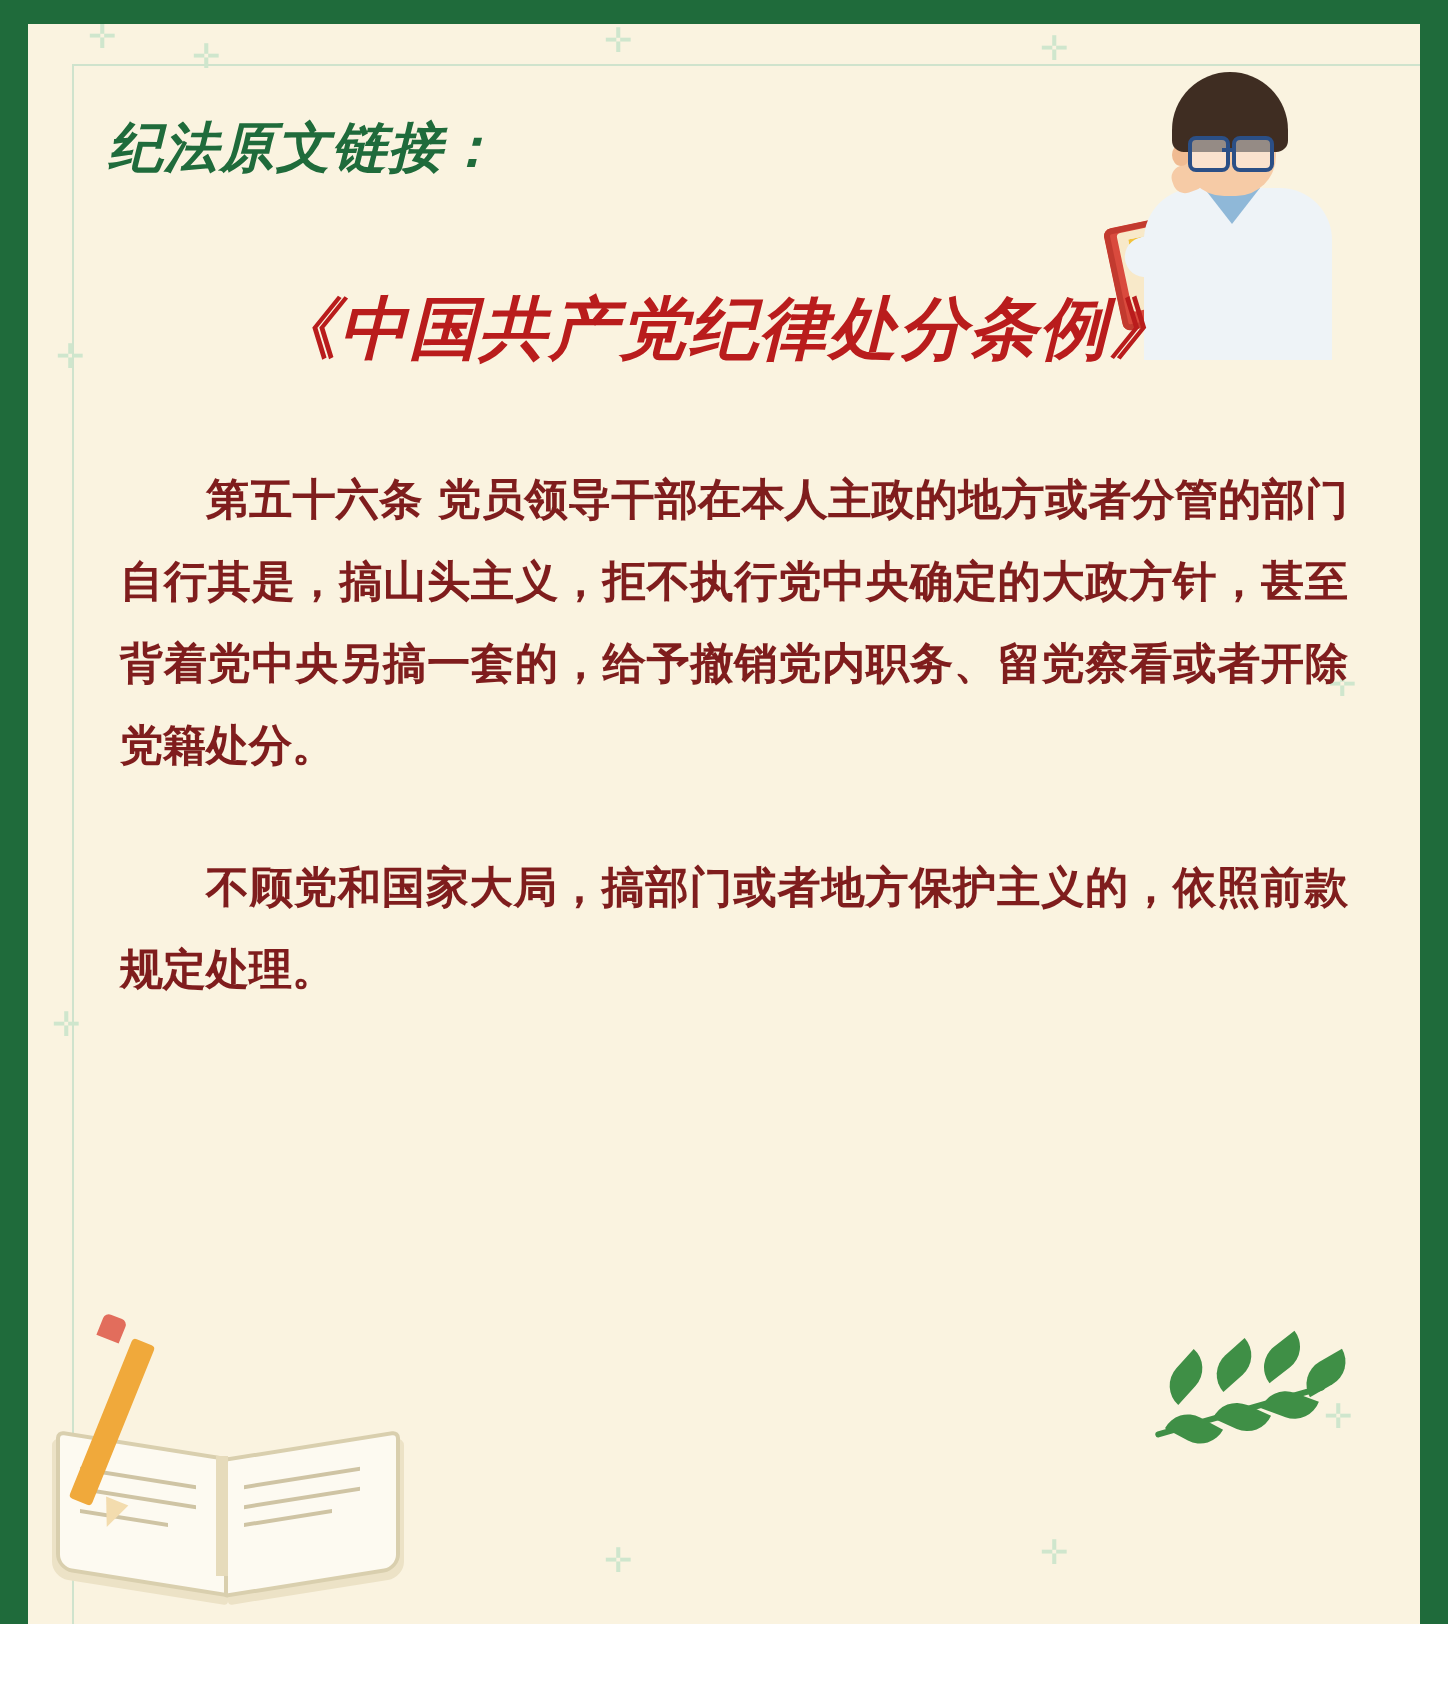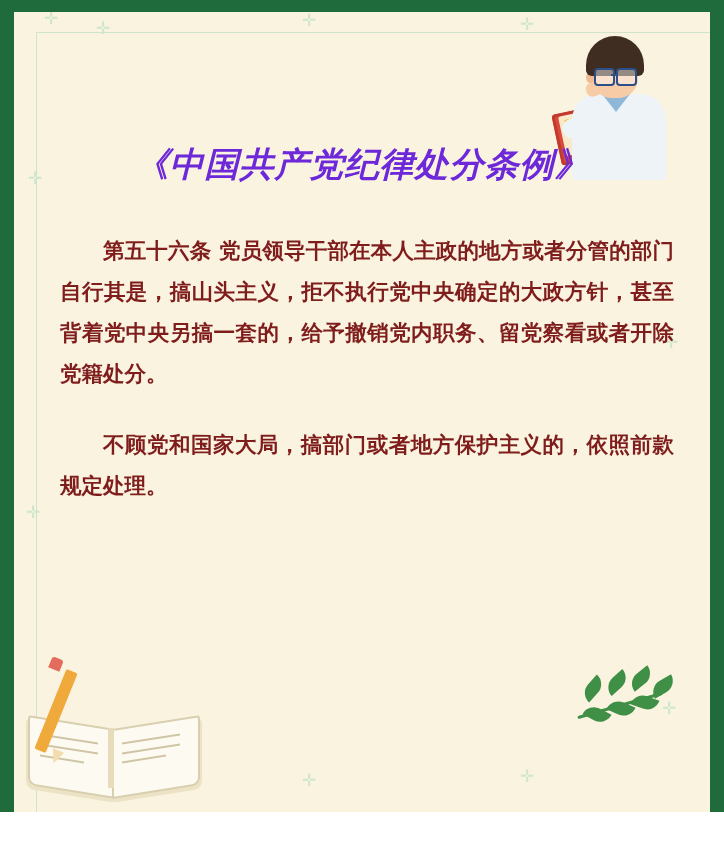--- a/index.html
+++ b/index.html
@@ -71,21 +71,21 @@
   .main-title {
     position: absolute;
     left: 0;
     top: 130px;
     width: 696px;
     text-align: center;
     font-family: "DejaVu Sans", sans-serif;
     font-size: 34px;
     font-weight: bold;
     font-style: italic;
-    color: #6d28d9;
+    color: #b91c1c;
     letter-spacing: 1px;
   }
 
   .body-text {
     position: absolute;
     left: 46px;
     top: 218px;
     width: 614px;
     font-family: "DejaVu Sans", sans-serif;
     font-size: 21.5px;
@@ -323,20 +323,21 @@
       <div class="st-arm"></div>
       <div class="st-hand"></div>
       <div class="st-face"></div>
       <div class="st-ear"></div>
       <div class="st-hair"></div>
       <div class="st-glass-l"></div>
       <div class="st-glass-r"></div>
       <div class="st-bridge"></div>
     </div>
 
+    <div class="title-link">纪法原文链接：</div>
 
     <div class="main-title">《中国共产党纪律处分条例》</div>
 
     <div class="body-text">
       <p class="para">第五十六条 党员领导干部在本人主政的地方或者分管的部门自行其是，搞山头主义，拒不执行党中央确定的大政方针，甚至背着党中央另搞一套的，给予撤销党内职务、留党察看或者开除党籍处分。</p>
       <p class="para">不顾党和国家大局，搞部门或者地方保护主义的，依照前款规定处理。</p>
     </div>
 
     <div class="openbook">
       <div class="ob-left"></div>

